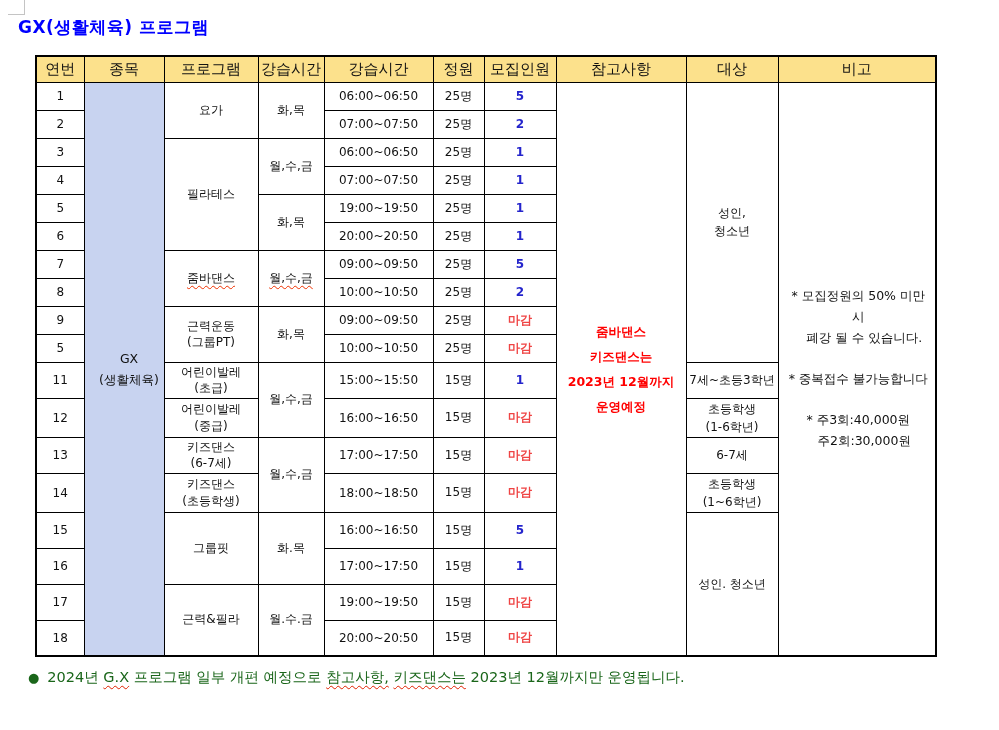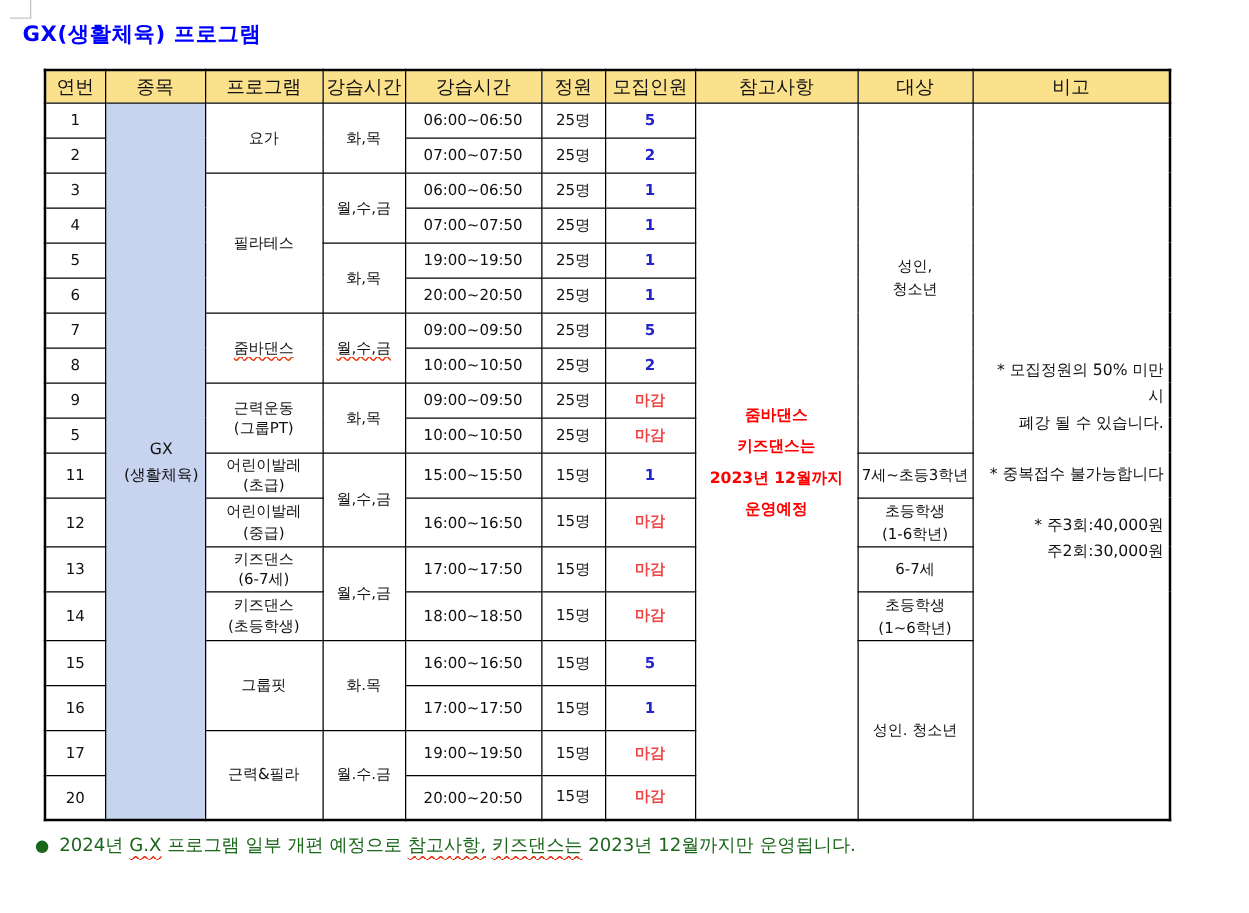--- a/index.html
+++ b/index.html
@@ -19,21 +19,21 @@
   .sched th, .sched td { border:1px solid #000; text-align:center; vertical-align:middle;
                          font-size:12px; color:#111; padding:1px 2px; overflow:hidden; }
   .sched thead th { background:#FCE18C; height:26px; font-weight:normal; font-size:15px; }
 
   tr.rh-a { height:28px; }
   tr.rh-b { height:36px; }
 
   td.cat { background:#C8D3F0; font-weight:normal; white-space:pre-line; line-height:1.7; font-size:12.5px;padding-left:12px; }
   td.pre { white-space:pre-line; line-height:1.35; }
   td.notes { color:#FF0000; font-weight:bold; white-space:pre-line; line-height:2.0; font-size:12.5px; }
-  td.remarks { text-align:right; vertical-align:middle; white-space:pre-wrap;
+  td.remarks { text-align:center; vertical-align:middle; white-space:pre-wrap;
                line-height:1.65; font-size:12.5px; padding-left:7px; padding-right:4px; }
   td.recruit { color:#2424CC; font-weight:bold; }
   td.recruit.closed { color:#ef4444; }
   td.target { white-space:pre-line; line-height:1.5; }
 
   .sp { text-decoration:underline; text-decoration-style:wavy; text-decoration-color:#F03000;
         text-decoration-thickness:1px; text-underline-offset:3px; }
 
   .footer { position:absolute; left:28px; top:664px; width:950px; color:#1A661A;
             font-size:14.5px; line-height:27px; }
@@ -220,21 +220,21 @@
       </tr>
       <tr class="rh-b">
         <td>17</td>
         <td rowspan="2">근력&amp;필라</td>
         <td rowspan="2">월.수.금</td>
         <td>19:00~19:50</td>
         <td>15명</td>
         <td class="recruit closed">마감</td>
       </tr>
       <tr class="rh-b">
-        <td>20</td>
+        <td>18</td>
         <td>20:00~20:50</td>
         <td>15명</td>
         <td class="recruit closed">마감</td>
       </tr>
     </tbody>
   </table>
 
   <div class="footer">
     <span class="bullet">●</span>
     <div class="footer-line"><span>2024년 </span><span class="sp">G.X</span><span> 프로그램 일부 개편 예정으로 </span><span class="sp">참고사항,</span><span> </span><span class="sp">키즈댄스는</span><span> 2023년 12월까지만 운영됩니다.</span></div>

